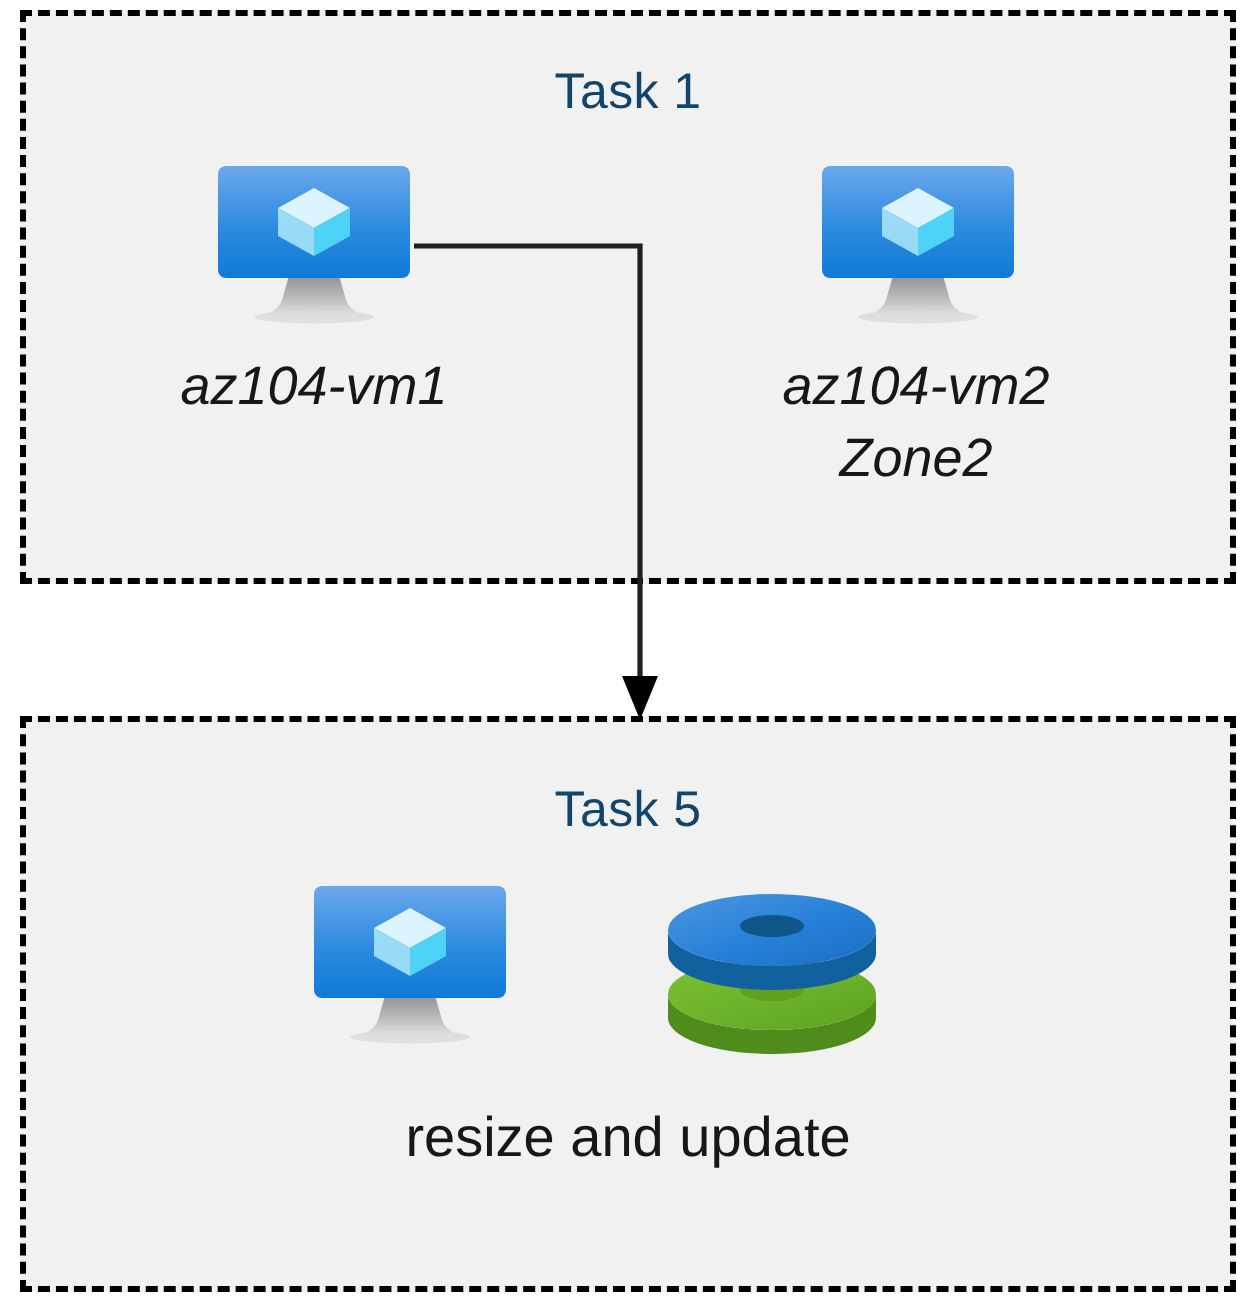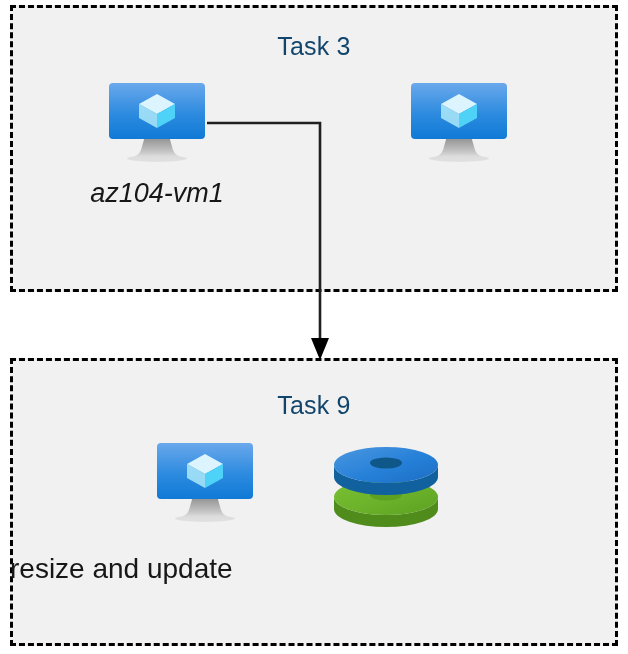--- a/index.html
+++ b/index.html
@@ -89,20 +89,21 @@
   .node-label .line2 { display: block; }
 
   #vm1-label { left: 57px; top: 176px; width: 200px; }
   #vm2-label { left: 358px; top: 176px; width: 200px; }
 
   #task2-caption {
     position: absolute;
     left: 10px;
     top: 553px;
     width: 608px;
+    text-align: center;
     color: #171717;
     font-size: 28px;
     font-family: "Liberation Sans", sans-serif;
     white-space: nowrap;
   }
 
   
   #connector {
     position: absolute;
     left: 0;
@@ -111,21 +112,21 @@
     height: 654px;
     pointer-events: none;
   }
 </style>
 </head>
 <body>
 
 <div id="canvas">
 
   <div id="task1-box" class="task-box">
-    <div id="task1-title" class="task-title">Task 3</div>
+    <div id="task1-title" class="task-title">Task 1</div>
   </div>
 
   <div id="vm1-icon" class="vm-icon">
     <svg viewBox="0 0 100 84" xmlns="http://www.w3.org/2000/svg">
       <defs>
         <linearGradient id="scr1" x1="0" y1="0" x2="0" y2="1">
           <stop offset="0%" stop-color="#6aa8ec"></stop>
           <stop offset="55%" stop-color="#2d8bdf"></stop>
           <stop offset="100%" stop-color="#0f7ad6"></stop>
         </linearGradient>
@@ -168,23 +169,27 @@
       <ellipse cx="50" cy="77.5" rx="30" ry="3.2" fill="#dcdcdc" opacity="0.85"></ellipse>
       <rect x="2" y="2" width="96" height="56" rx="4" ry="4" fill="url(#scr2)"></rect>
       <g>
         <polygon points="50,13 68,23 50,33 32,23" fill="#dcf4fd"></polygon>
         <polygon points="32,23 50,33 50,47 32,37" fill="#a9e6f8" opacity="0.88"></polygon>
         <polygon points="68,23 50,33 50,47 68,37" fill="#4fd2f7"></polygon>
       </g>
     </svg>
   </div>
 
+  <div id="vm2-label" class="node-label">
+    <span>az104-vm2</span>
+    <span class="line2">Zone2</span>
+  </div>
 
   <div id="task2-box" class="task-box">
-    <div id="task2-title" class="task-title">Task 9</div>
+    <div id="task2-title" class="task-title">Task 5</div>
   </div>
 
   <div id="vm3-icon" class="vm-icon">
     <svg viewBox="0 0 100 84" xmlns="http://www.w3.org/2000/svg">
       <defs>
         <linearGradient id="scr3" x1="0" y1="0" x2="0" y2="1">
           <stop offset="0%" stop-color="#6aa8ec"></stop>
           <stop offset="55%" stop-color="#2d8bdf"></stop>
           <stop offset="100%" stop-color="#0f7ad6"></stop>
         </linearGradient>

